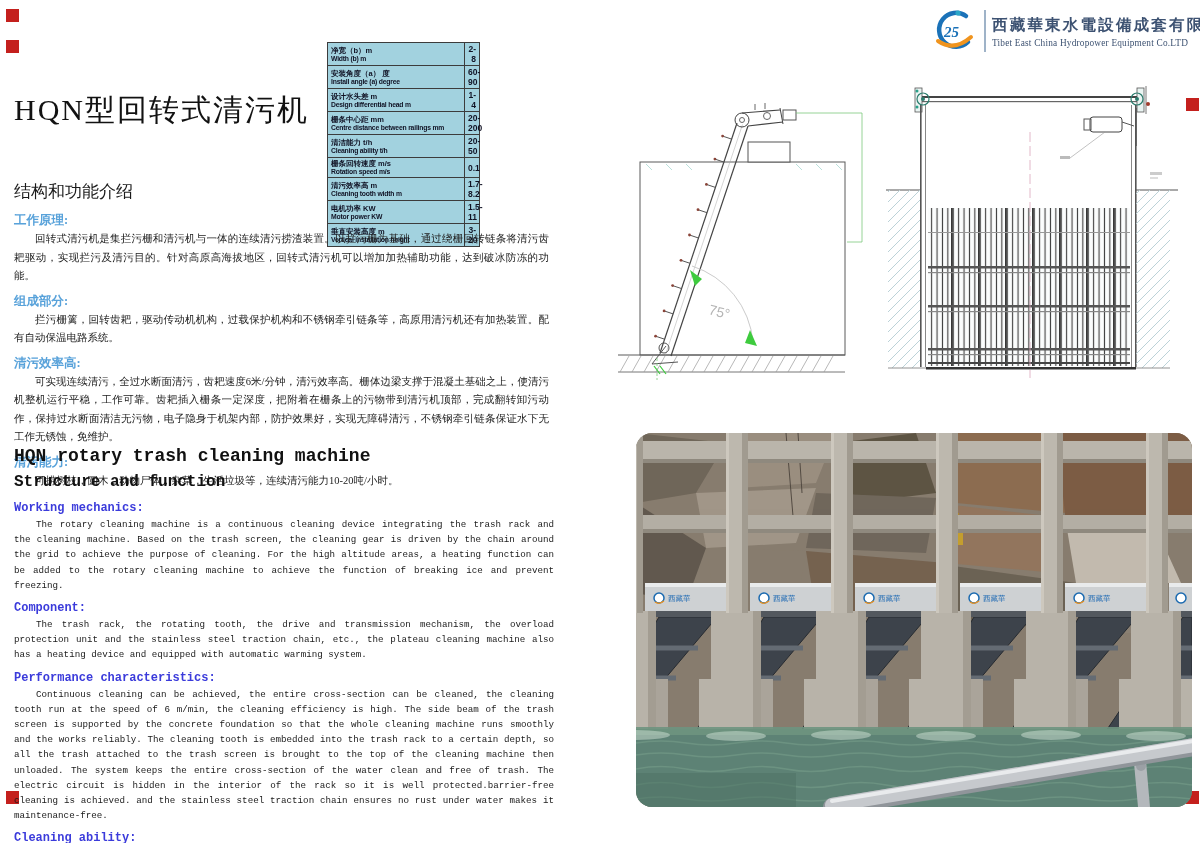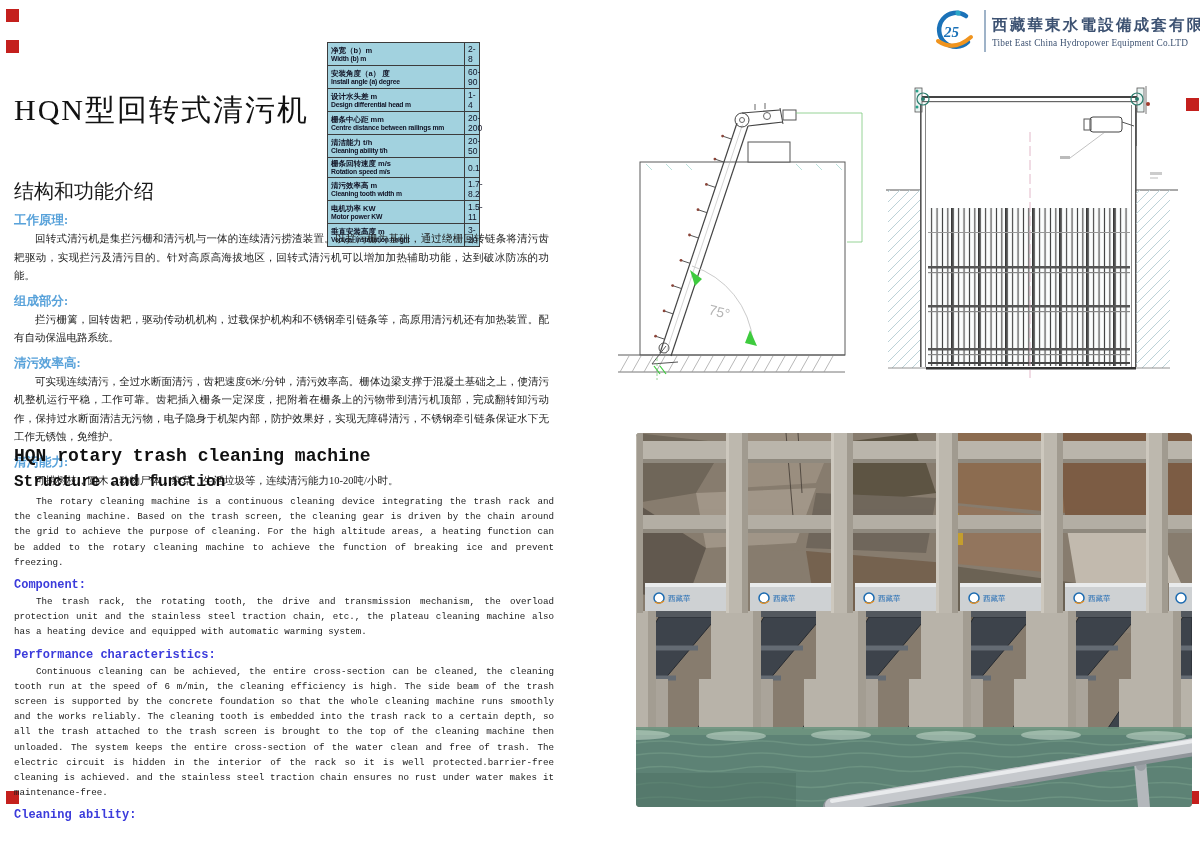--- a/index.html
+++ b/index.html
@@ -20,39 +20,39 @@
               color:var(--company);letter-spacing:2.2px;white-space:nowrap;}
   .company-en{font-family:"Liberation Serif",serif;font-size:9.3px;color:var(--company);
               letter-spacing:0.2px;margin-top:2px;white-space:nowrap;}
   
   .spec-table{position:absolute;left:327px;top:42px;width:153px;border-collapse:collapse;
               background:var(--table-bg);table-layout:fixed;}
   .spec-table td{border:1px solid #3c3c3c;padding:1px 3px;vertical-align:middle;}
   .spec-table .lbl{width:130px;}
   .spec-label-zh{font-size:7.5px;font-weight:700;color:#101224;line-height:9px;}
   .spec-label-en{font-size:6.8px;font-weight:700;color:#101224;line-height:8px;letter-spacing:-0.2px;text-align:justify;}
-  .spec-value{font-size:8.5px;font-weight:400;color:#101224;text-align:left;}
+  .spec-value{font-size:8.5px;font-weight:700;color:#101224;text-align:right;}
   
   .zh-block{position:absolute;left:14px;top:92px;width:535px;color:var(--ink);}
   .zh-title{font-family:"Liberation Serif",serif;font-size:30px;line-height:36px;letter-spacing:2px;color:#121212;}
-  .zh-subtitle{font-family:"Liberation Serif",serif;font-size:20px;line-height:27px;margin-top:50px;color:#1a1a1a;}
+  .zh-subtitle{font-family:"Liberation Serif",serif;font-size:17px;line-height:27px;margin-top:50px;color:#1a1a1a;}
   .sec-h-zh{font-family:"Liberation Serif",serif;font-size:12.5px;font-weight:700;line-height:17px;
             color:var(--zh-blue);margin-top:7px;}
   .zh-p{font-family:"Liberation Serif",serif;font-size:10.5px;line-height:18.5px;color:#222;
         text-align:justify;text-indent:2em;margin:1px 0 0 0;}
   
   .en-block{position:absolute;left:14px;top:444px;width:540px;
             font-family:"Liberation Mono","DejaVu Sans Mono",monospace;color:#1a1a1a;}
   .en-title{font-size:18px;font-weight:700;line-height:24px;color:#111;}
   .en-subtitle{font-size:16px;font-weight:700;line-height:22px;margin-top:3px;color:#111;}
   .sec-h-en{font-size:12px;font-weight:700;line-height:15px;color:var(--en-blue);margin-top:8px;}
   .en-p{font-size:9.2px;line-height:15.2px;text-align:justify;text-indent:2.4em;margin:1px 0 0 0;}
   
   .drawings{position:absolute;left:600px;top:80px;width:600px;height:320px;}
-  .photo{position:absolute;left:636px;top:433px;width:556px;height:374px;border-radius:4px;
+  .photo{position:absolute;left:636px;top:433px;width:556px;height:374px;border-radius:16px;
          overflow:hidden;background:#877c6e;}
 </style>
 </head>
 <body>
 
 <div class="page">
 
   <div class="corner-mark" style="left:6px;top:9px;"></div>
   <div class="corner-mark" style="left:6px;top:40px;"></div>
   <div class="corner-mark" style="left:6px;top:791px;"></div>
@@ -152,20 +152,21 @@
     <p class="zh-p">拦污栅篱，回转齿耙，驱动传动机机构，过载保护机构和不锈钢牵引链条等，高原用清污机还有加热装置。配有自动保温电路系统。</p>
     <div class="sec-h-zh">清污效率高:</div>
     <p class="zh-p">可实现连续清污，全过水断面清污，齿耙速度6米/分钟，清污效率高。栅体边梁支撑于混凝土基础之上，使清污机整机运行平稳，工作可靠。齿耙插入栅条一定深度，把附着在栅条上的污物带到清污机顶部，完成翻转卸污动作，保持过水断面清洁无污物，电子隐身于机架内部，防护效果好，实现无障碍清污，不锈钢牵引链条保证水下无工作无锈蚀，免维护。</p>
     <div class="sec-h-zh">清污能力:</div>
     <p class="zh-p">可捞树枝，圆木，动物尸体，杂草，生活垃圾等，连续清污能力10-20吨/小时。</p>
   </div>
 
   <div class="en-block">
     <div class="en-title">HQN rotary trash cleaning machine</div>
     <div class="en-subtitle">Structure and function</div>
+    <div class="sec-h-en">Working mechanics:</div>
     <p class="en-p">The rotary cleaning machine is a continuous cleaning device integrating the trash rack and the cleaning machine. Based on the trash screen, the cleaning gear is driven by the chain around the grid to achieve the purpose of cleaning. For the high altitude areas, a heating function can be added to the rotary cleaning machine to achieve the function of breaking ice and prevent freezing.</p>
     <div class="sec-h-en">Component:</div>
     <p class="en-p">The trash rack, the rotating tooth, the drive and transmission mechanism, the overload protection unit and the stainless steel traction chain, etc., the plateau cleaning machine also has a heating device and equipped with automatic warming system.</p>
     <div class="sec-h-en">Performance characteristics:</div>
     <p class="en-p">Continuous cleaning can be achieved, the entire cross-section can be cleaned, the cleaning tooth run at the speed of 6 m/min, the cleaning efficiency is high. The side beam of the trash screen is supported by the concrete foundation so that the whole cleaning machine runs smoothly and the works reliably. The cleaning tooth is embedded into the trash rack to a certain depth, so all the trash attached to the trash screen is brought to the top of the cleaning machine then unloaded. The system keeps the entire cross-section of the water clean and free of trash. The electric circuit is hidden in the interior of the rack so it is well protected.barrier-free cleaning is achieved. and the stainless steel traction chain ensures no rust under water makes it maintenance-free.</p>
     <div class="sec-h-en">Cleaning ability:</div>
 
   </div>
 
   <div class="drawings">

